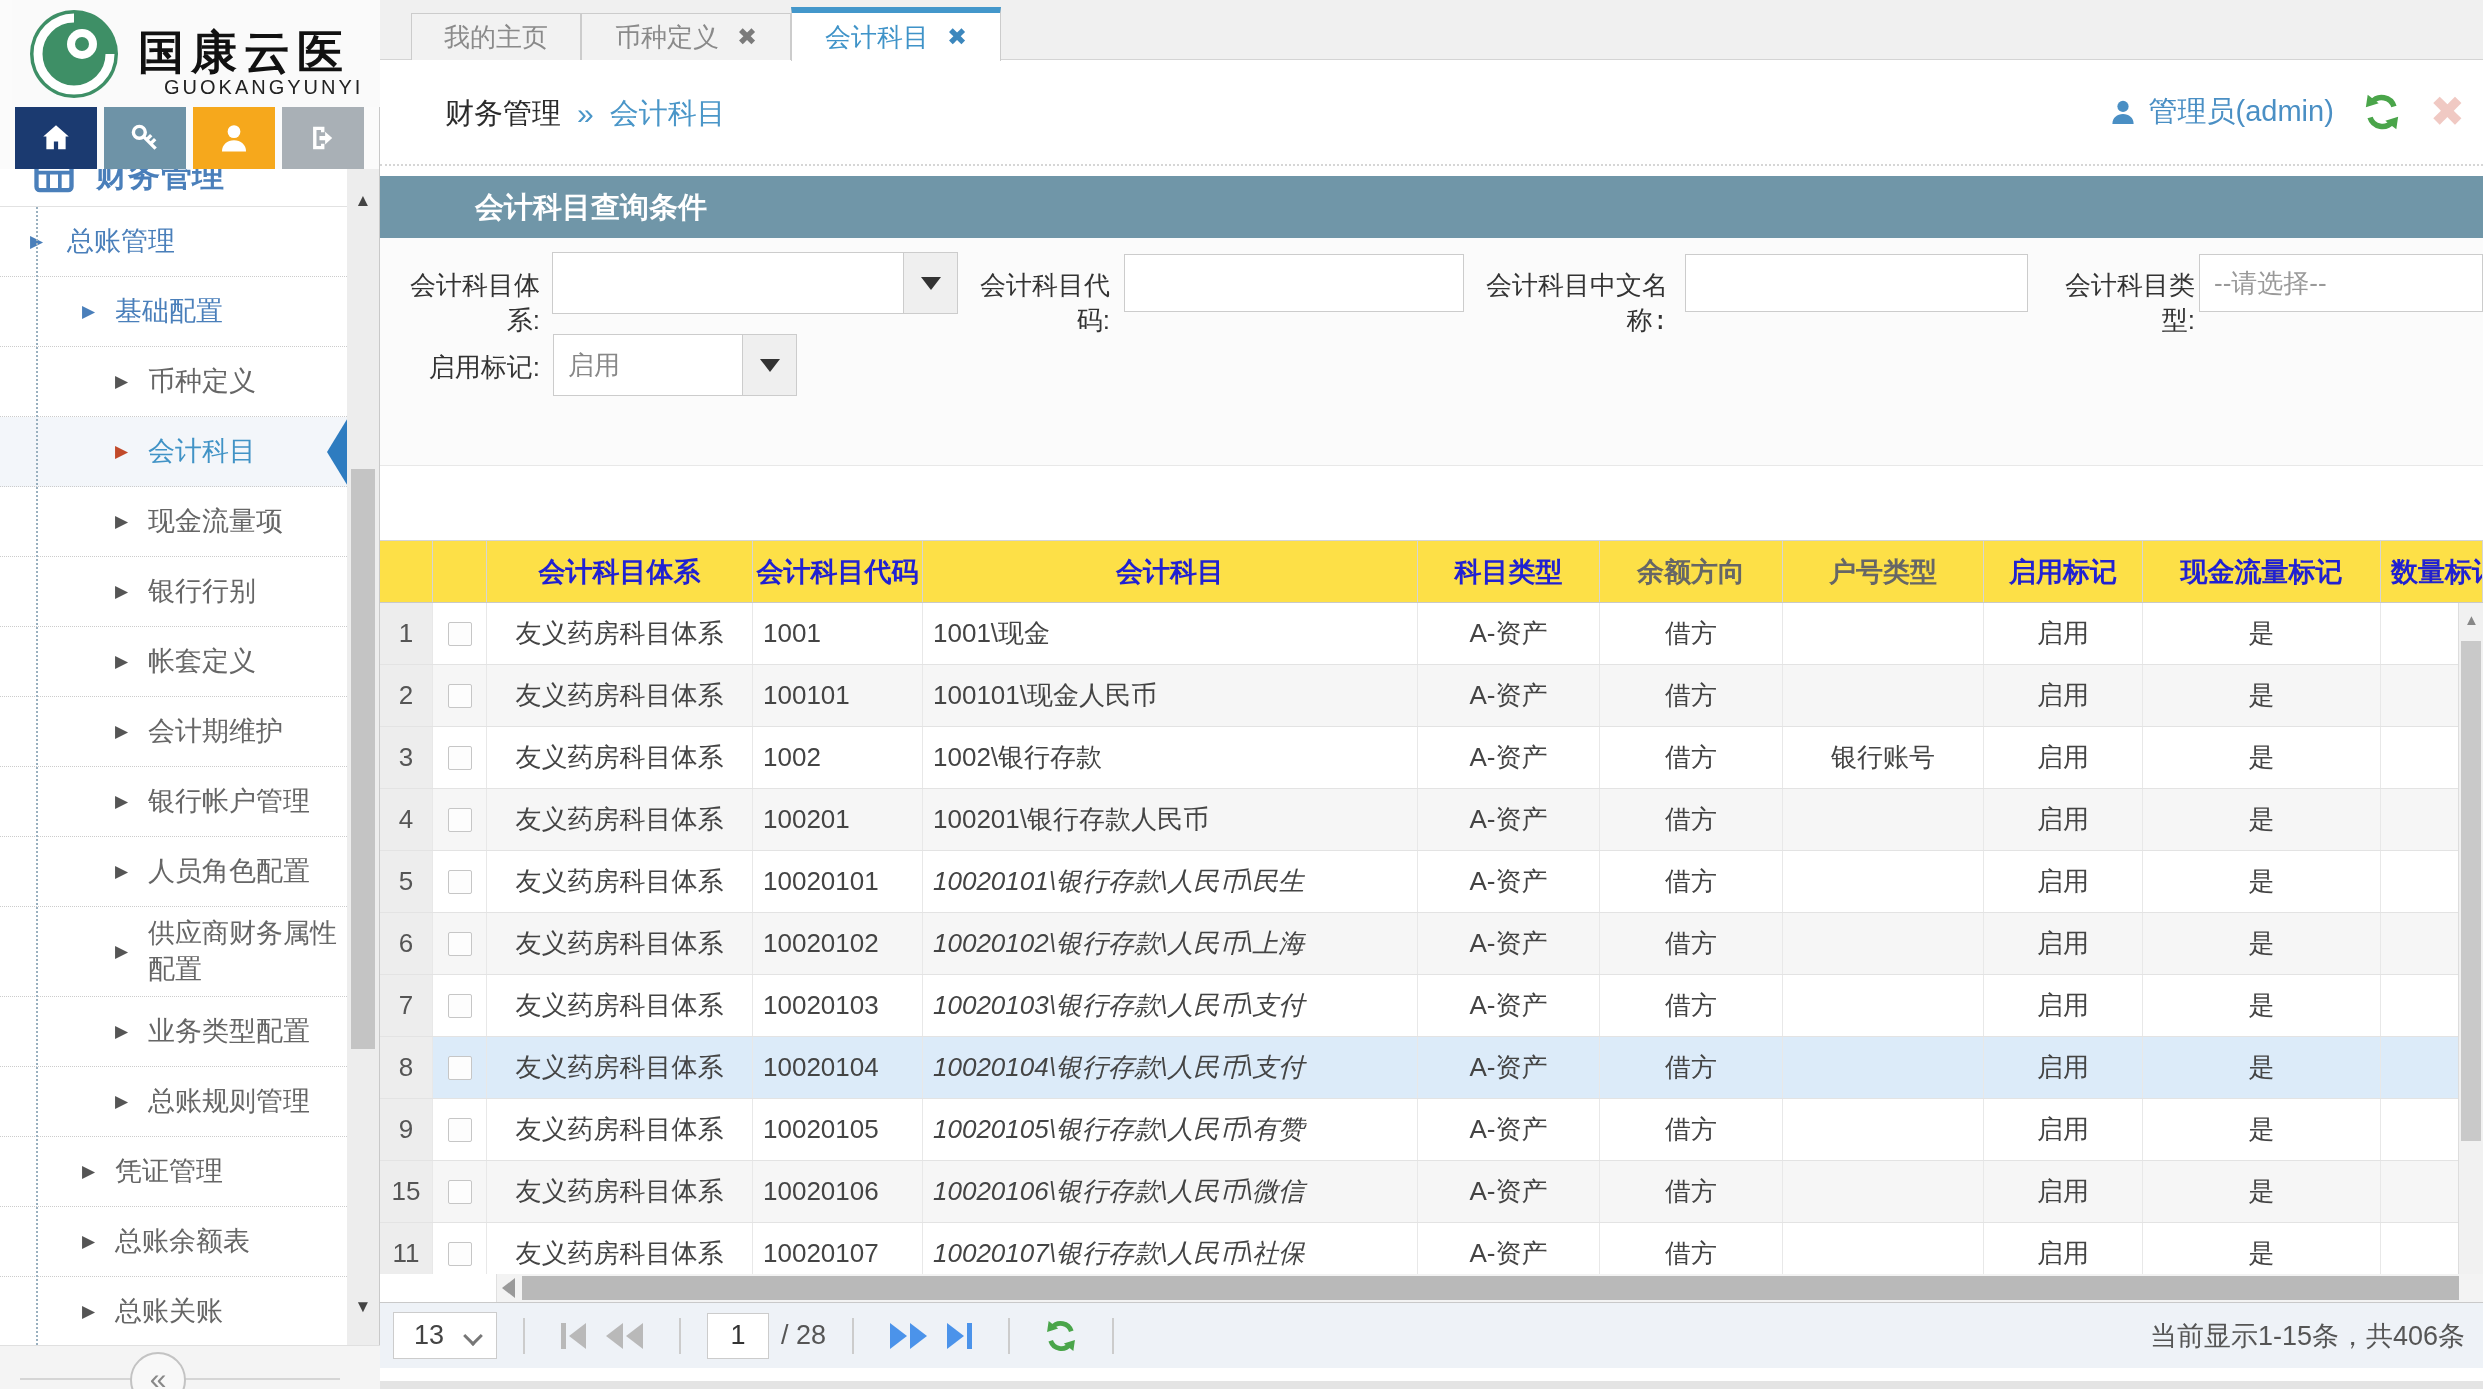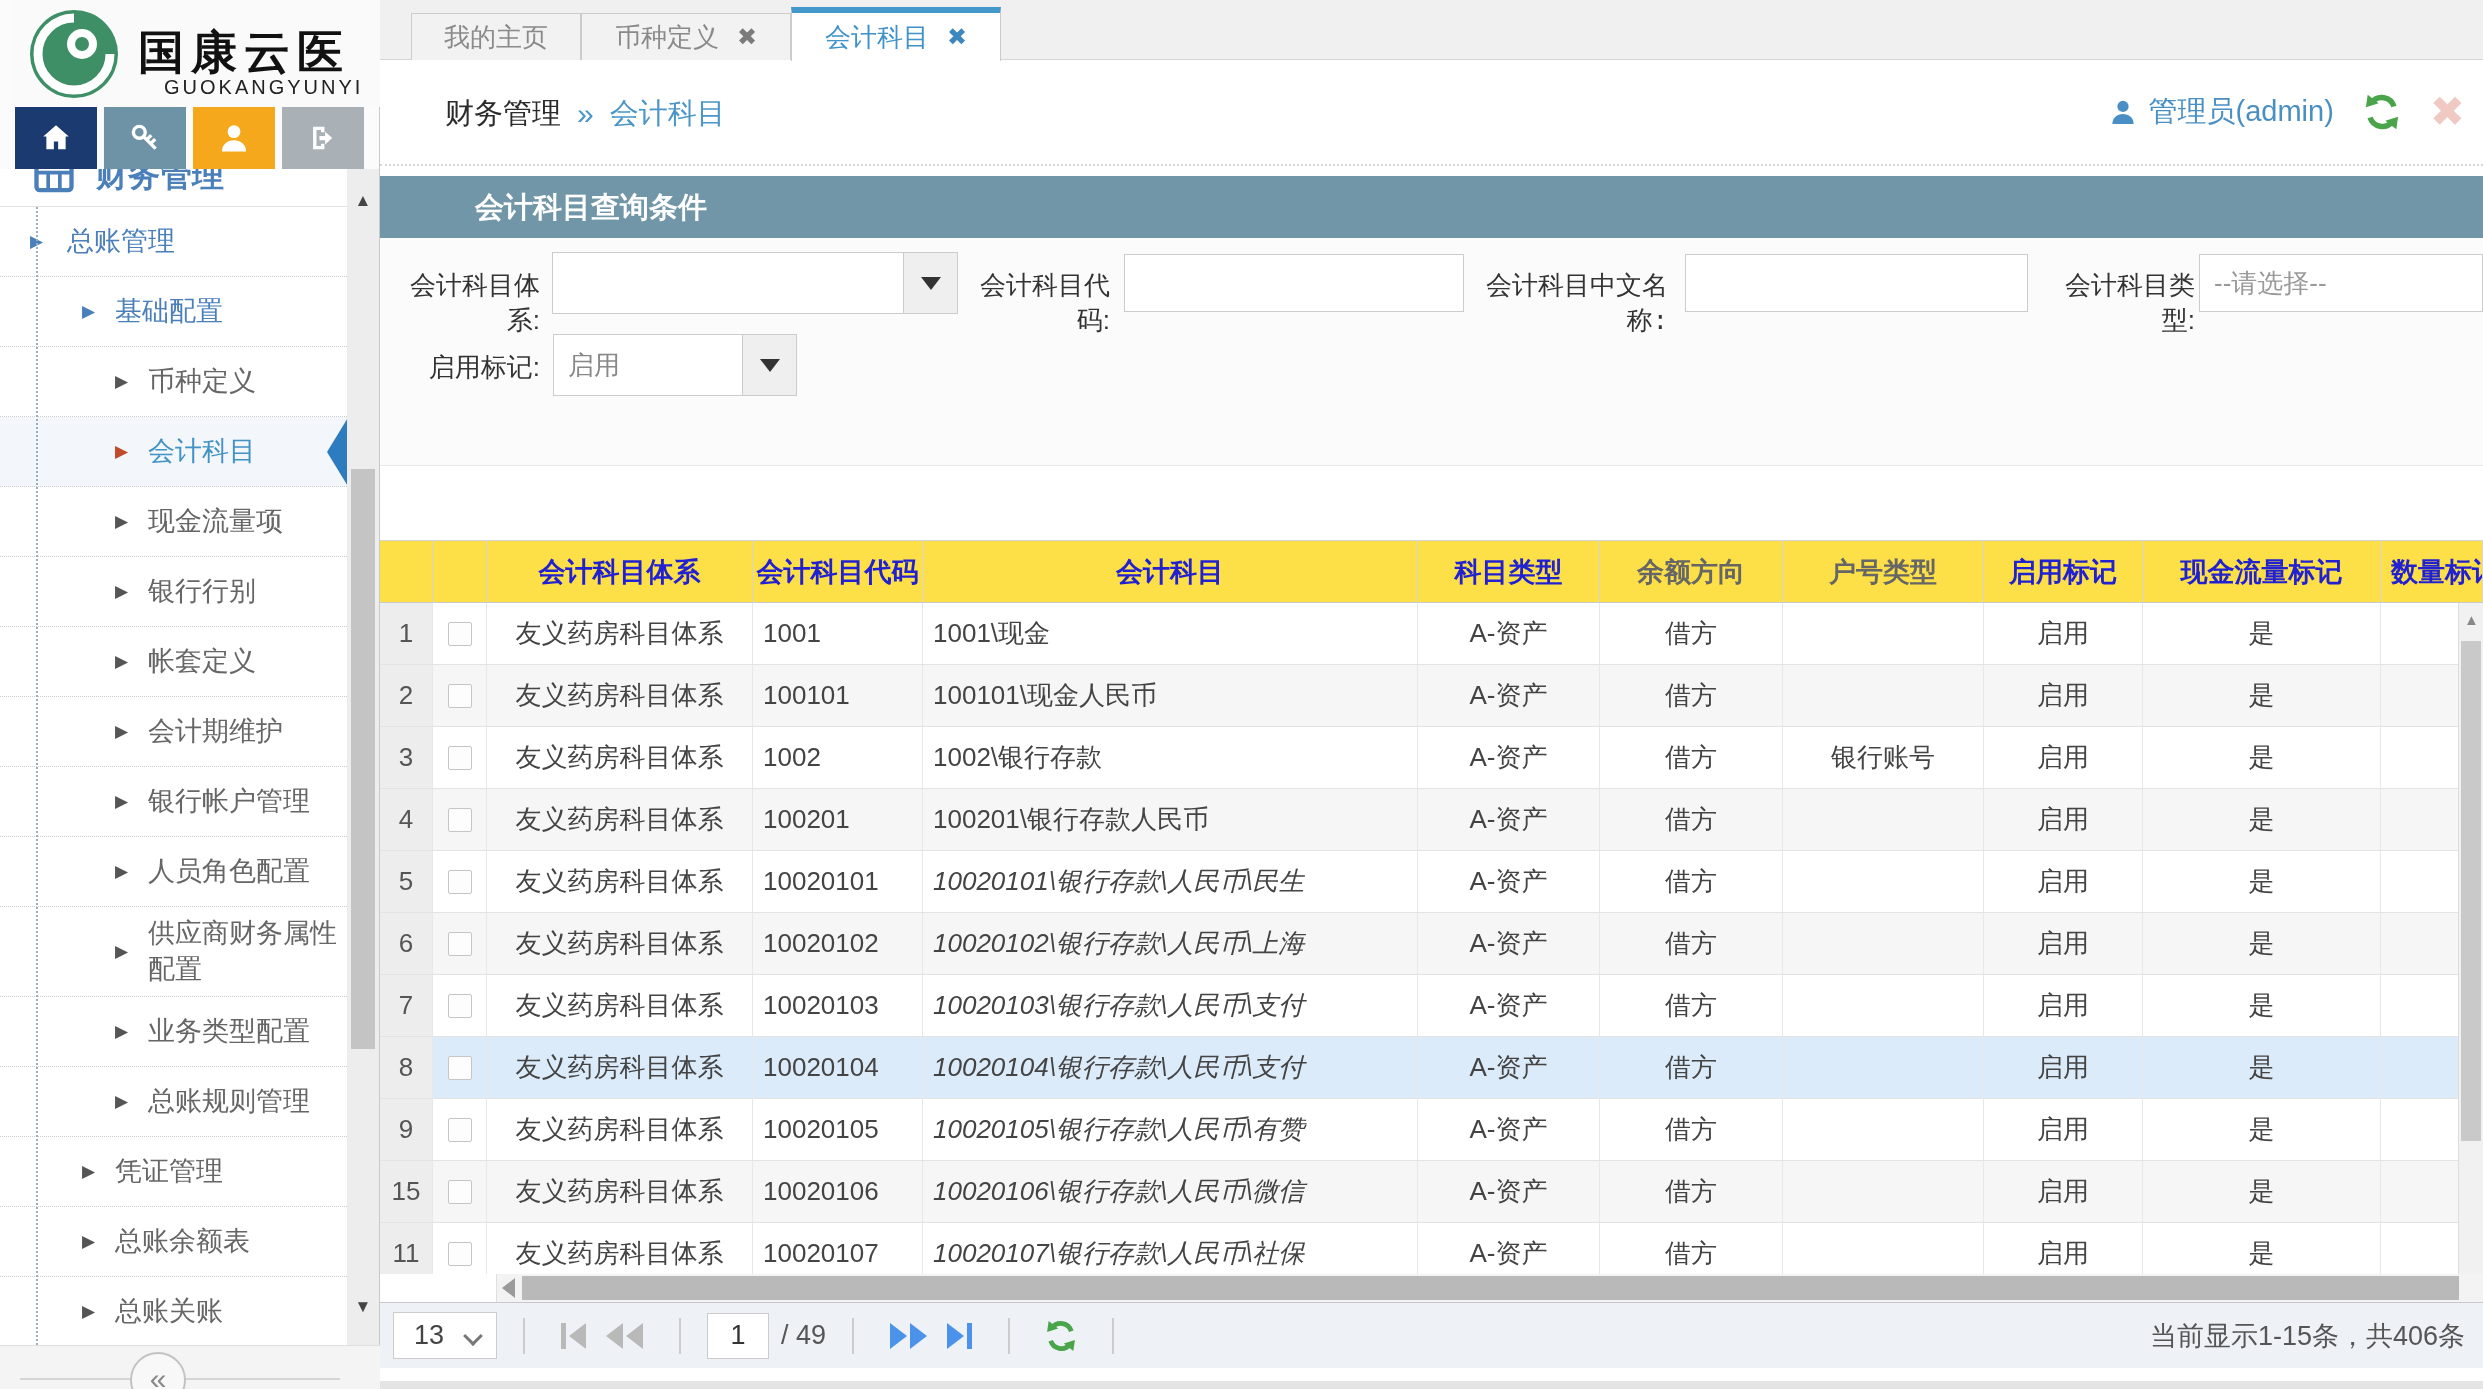--- a/index.html
+++ b/index.html
@@ -531,21 +531,21 @@
       <div class="pgbtn">
           <span class="pbar"></span>
           <span class="tri-l"></span>
         </div>
       <div class="pgbtn">
           <span class="tri-l"></span>
           <span class="tri-l"></span>
         </div>
       <div class="pg-sep"></div>
       <input class="pg-input" value="1" style="">
-      <span class="pg-total">/ 49</span>
+      <span class="pg-total">/ 28</span>
       <div class="pg-sep"></div>
       <div class="pgbtn">
           <span class="tri-r"></span>
           <span class="tri-r"></span>
         </div>
       <div class="pgbtn">
           <span class="tri-r"></span>
           <span class="pbar blue"></span>
         </div>
       <div class="pg-sep"></div>

